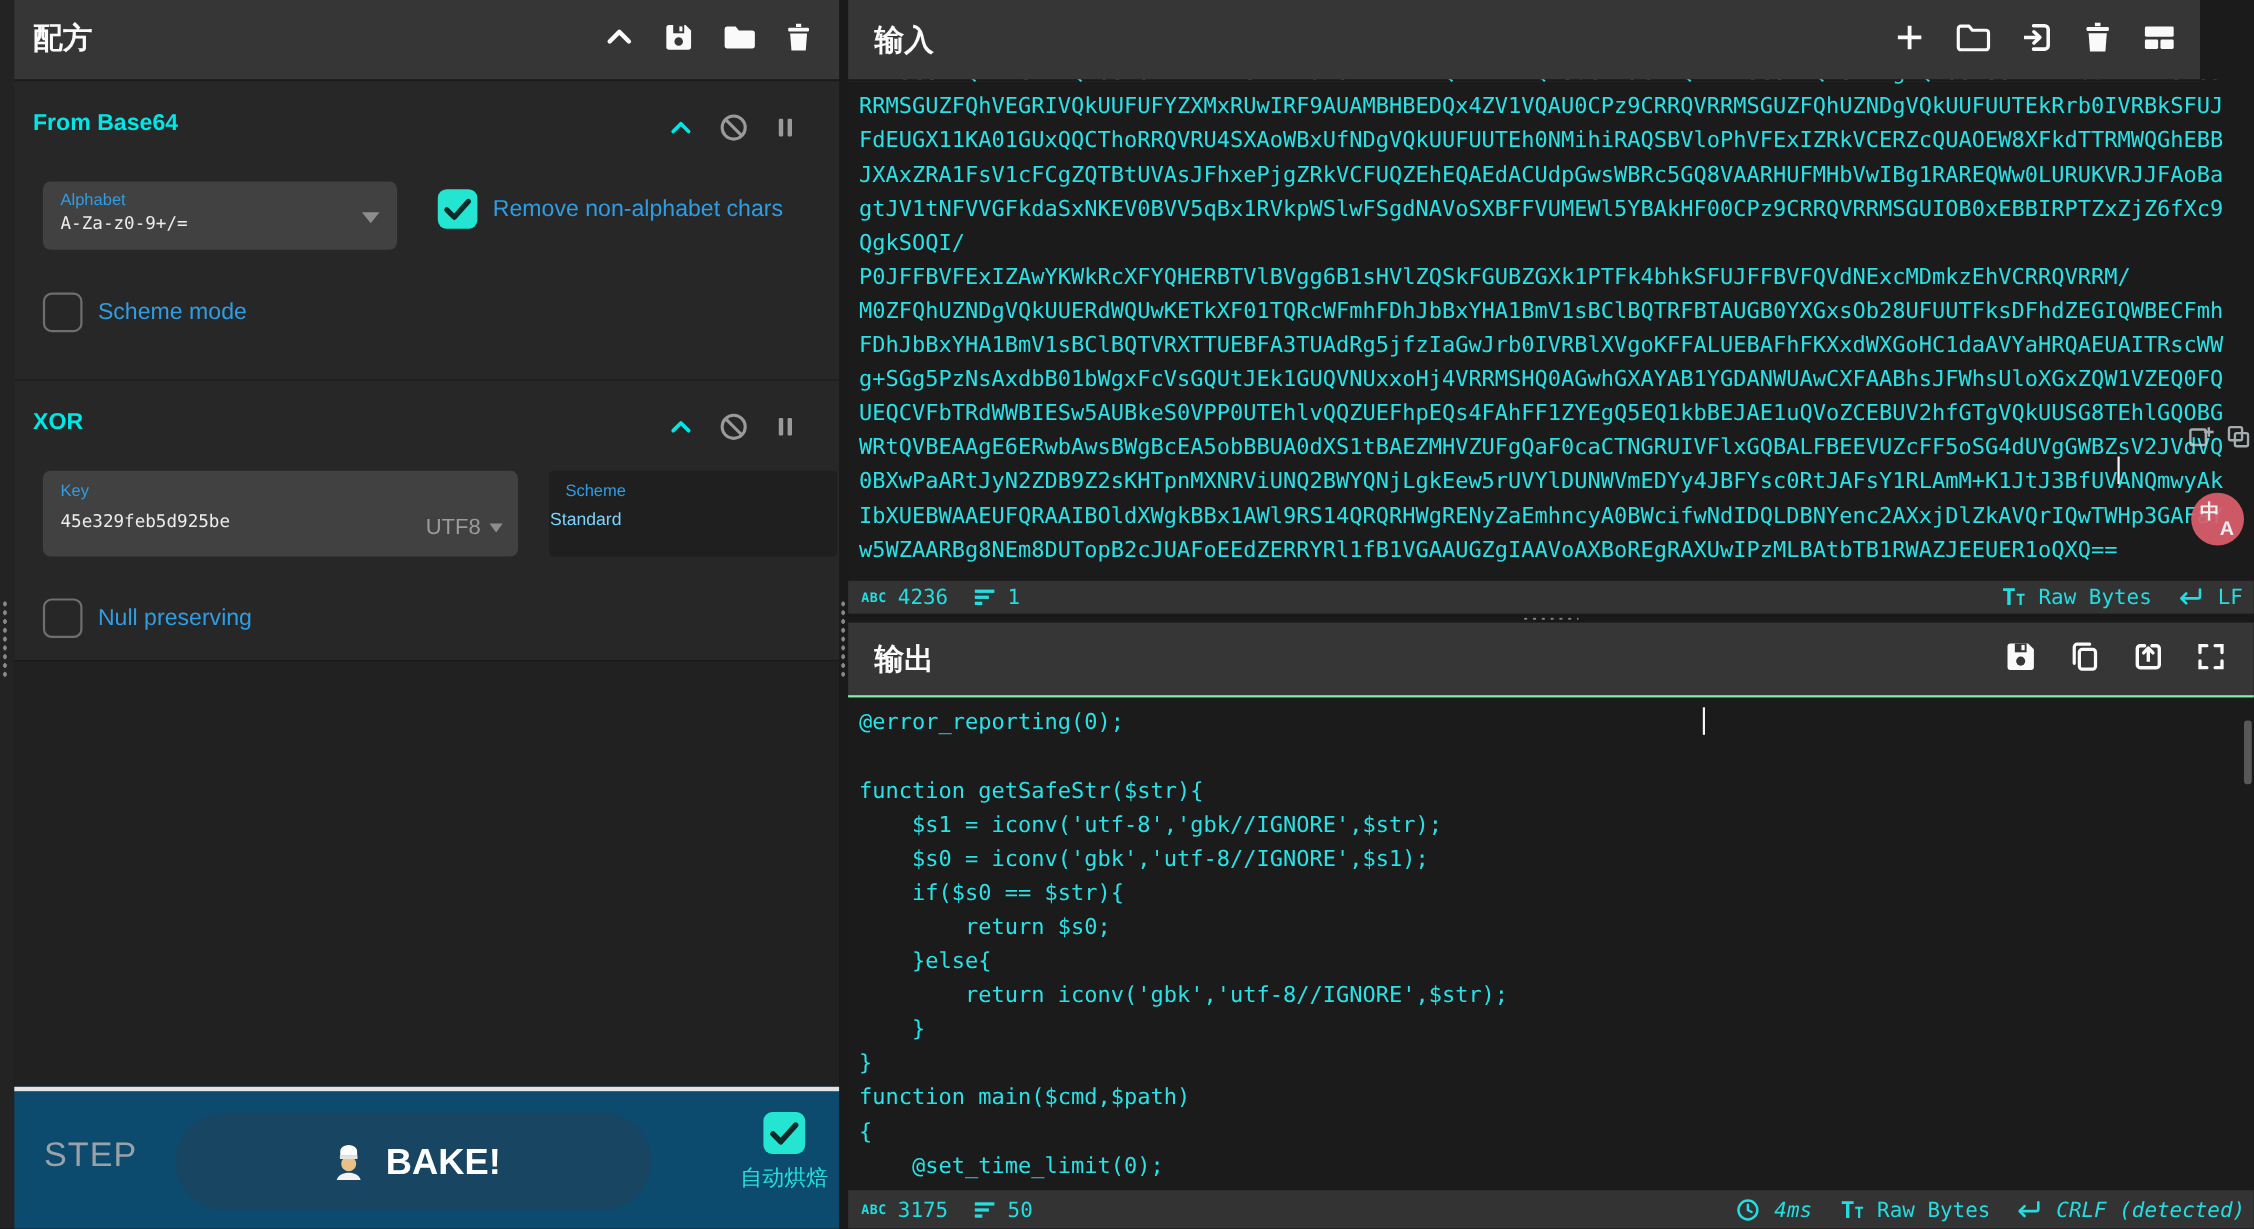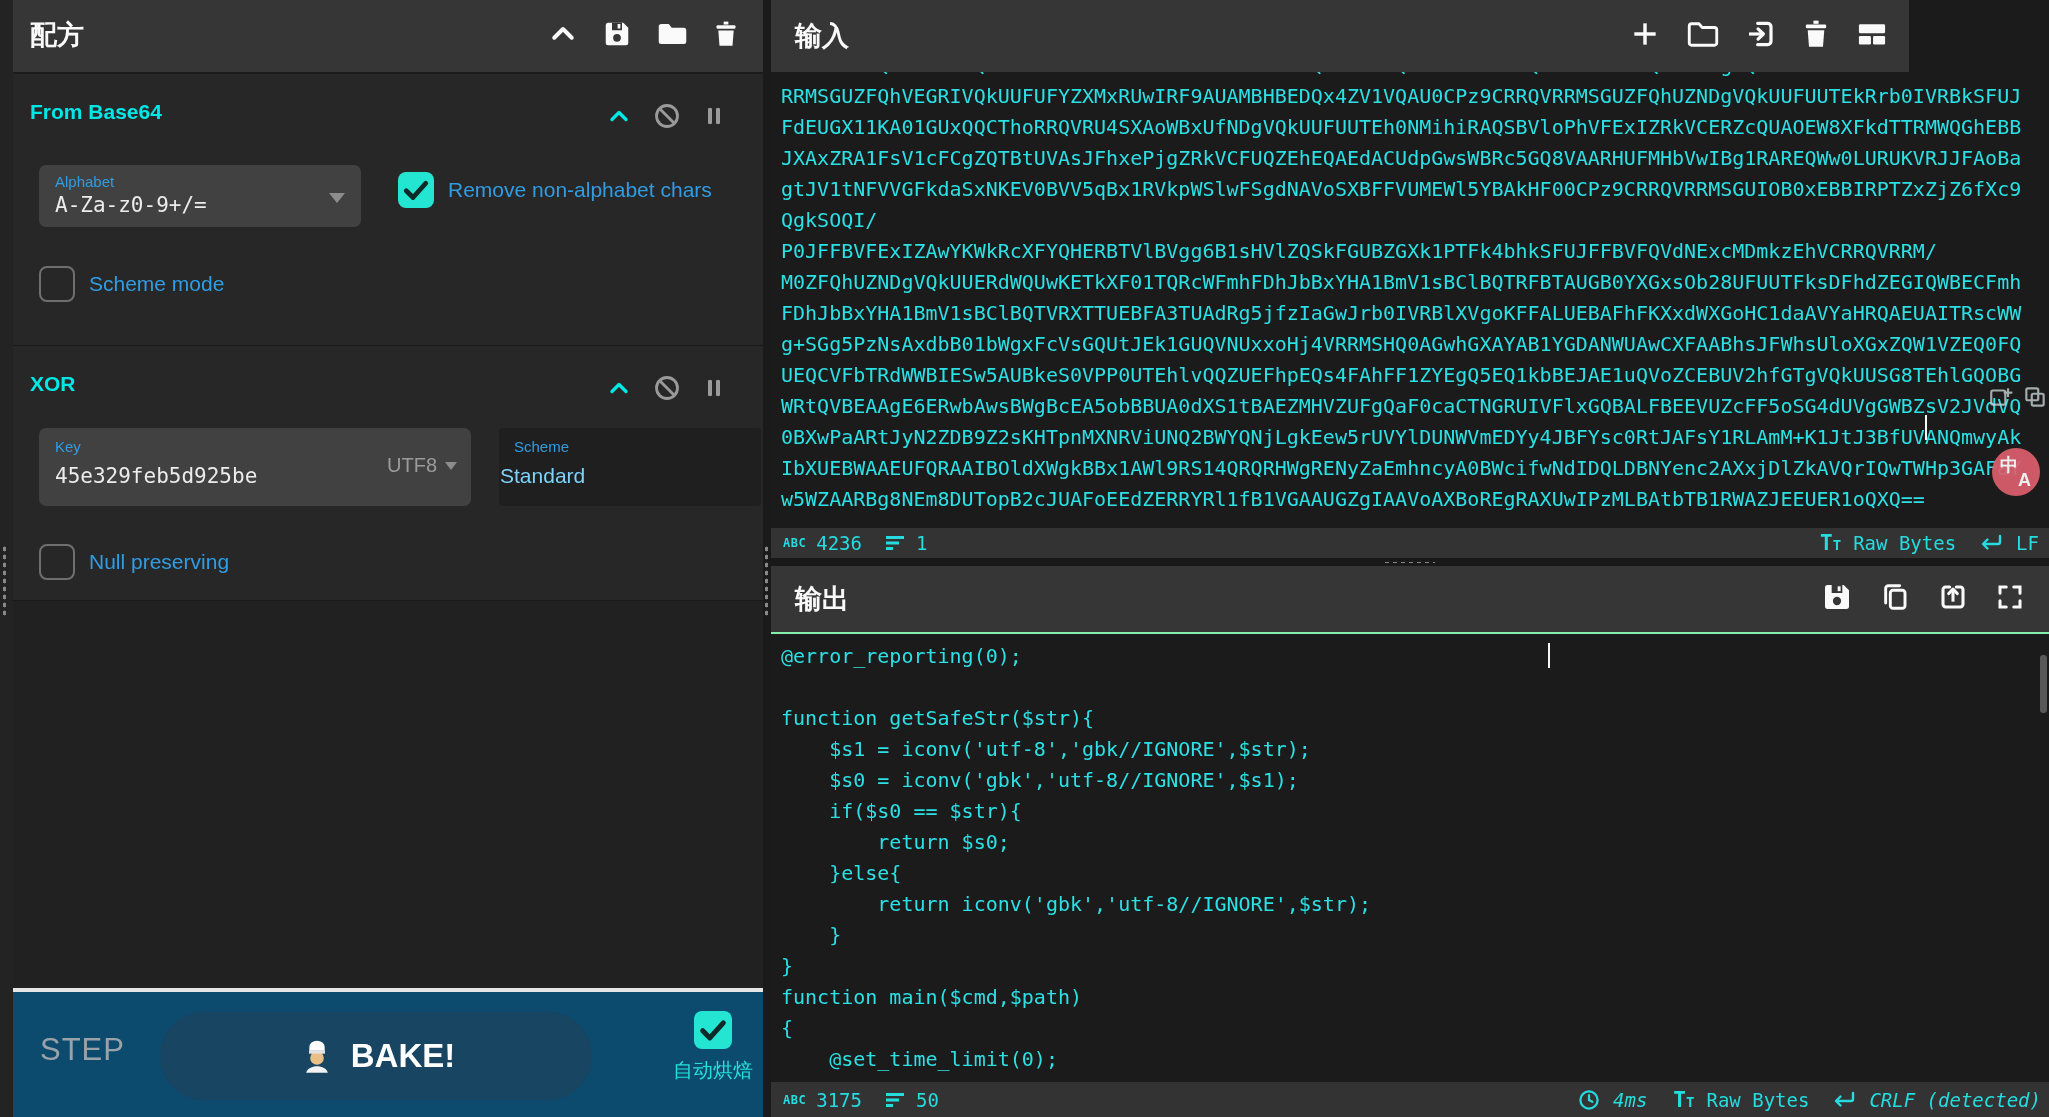--- a/index.html
+++ b/index.html
@@ -13,21 +13,21 @@
   svg{display:block;}
   
   #left-strip{left:0;top:0;width:13px;height:1117px;background:#232323;}
   #recipe-panel{left:13px;top:0;width:750px;height:1117px;background:#212121;}
   #recipe-hdr{left:0;top:0;width:750px;height:72px;}
   .op-block{background:#272727;border-bottom:1px solid #191919;}
   .op-title{font-size:21px;font-weight:bold;color:#00e7e7;}
   .argbox{background:#414141;border-radius:7px;}
   .argbox.dark{background:#1f1f1f;border-radius:4px;}
   .arg-label{font-size:15px;color:#2f9de4;}
-  .arg-value{font-family:"DejaVu Sans Mono",monospace;font-size:21px;color:#ececec;}
+  .arg-value{font-family:"DejaVu Sans Mono",monospace;font-size:16px;color:#ececec;}
   .arg-value.sans{font-family:"Liberation Sans",sans-serif;}
   .cb-label{font-size:21px;color:#2f9de4;}
   .cbox{width:36px;height:36px;border-radius:8px;box-sizing:border-box;}
   .cbox.on{background:#23e5d2;}
   .cbox.off{border:2px solid #6f6f6f;background:transparent;}
   .caret{width:0;height:0;border-left:8px solid transparent;border-right:8px solid transparent;border-top:10px solid #8d8d8d;}
   #bake-bar{left:0;top:988px;width:750px;height:129px;background:#0c4a6e;border-top:4px solid #e5e5e5;}
   #step-label{font-size:31px;color:#9aa2a9;letter-spacing:1px;}
   #bake-btn{left:147px;top:20px;width:432px;height:88px;border-radius:44px;background:#174562;
             display:flex;align-items:center;justify-content:center;gap:14px;}
@@ -154,21 +154,21 @@
           <svg width="22" height="24" viewBox="0 0 22 24">
               <rect x="5" y="4" width="4" height="16" rx="1" fill="#9a9a9a"></rect>
               <rect x="13" y="4" width="4" height="16" rx="1" fill="#9a9a9a"></rect>
             </svg>
         </span>
       </div>
 
       <div class="abs argbox" style="left:26px;top:82px;width:432px;height:78px;">
         <div class="abs arg-label" style="left:16px;top:10px;">Key</div>
         <div class="abs arg-value" style="left:16px;top:36px;">45e329feb5d925be</div>
-        <div class="abs iconrow" style="right:14px;top:26px;gap:8px;">
+        <div class="abs iconrow" style="right:14px;top:40px;gap:8px;">
           <span style="font-size:20px;color:#9b9b9b;">UTF8</span>
           <span class="caret" style="border-left-width:6px;border-right-width:6px;border-top-width:8px;"></span>
         </div>
       </div>
 
       <div class="abs argbox dark" style="left:486px;top:82px;width:262px;height:78px;text-decoration:underline;">
         <div class="abs arg-label" style="left:15px;top:10px;">Scheme</div>
         <div class="abs arg-value sans" style="left:1px;top:36px;color:#7dd3fc;">Standard</div>
       </div>
 
@@ -200,21 +200,21 @@
         <span id="autobake-label">自动烘焙</span>
       </div>
     </div>
   </div>
 
   <div class="abs" id="mid-splitter"></div>
   <div class="abs vdots" style="left:764px;top:545px;"></div>
 
   <div class="abs" id="io">
 
-    <div class="abs hdr" style="left:0;top:0;width:1138px;height:72px;border-bottom:2px solid #1b1b1b;">
+    <div class="abs hdr" style="left:0;top:0;width:1229px;height:72px;border-bottom:2px solid #1b1b1b;">
       <div class="abs hdr-title io-hdr-title">输入</div>
       <div class="abs iconrow" style="right:20px;top:18px;gap:25px;">
         <span>
           <svg width="32" height="32" viewBox="0 0 24 24">
               <line x1="12" y1="4" x2="12" y2="20" stroke="#fafafa" stroke-width="2.6"></line>
               <line x1="4" y1="12" x2="20" y2="12" stroke="#fafafa" stroke-width="2.6"></line>
             </svg>
         </span>
         <span>
           <svg width="34" height="32" viewBox="0 0 26 24">

